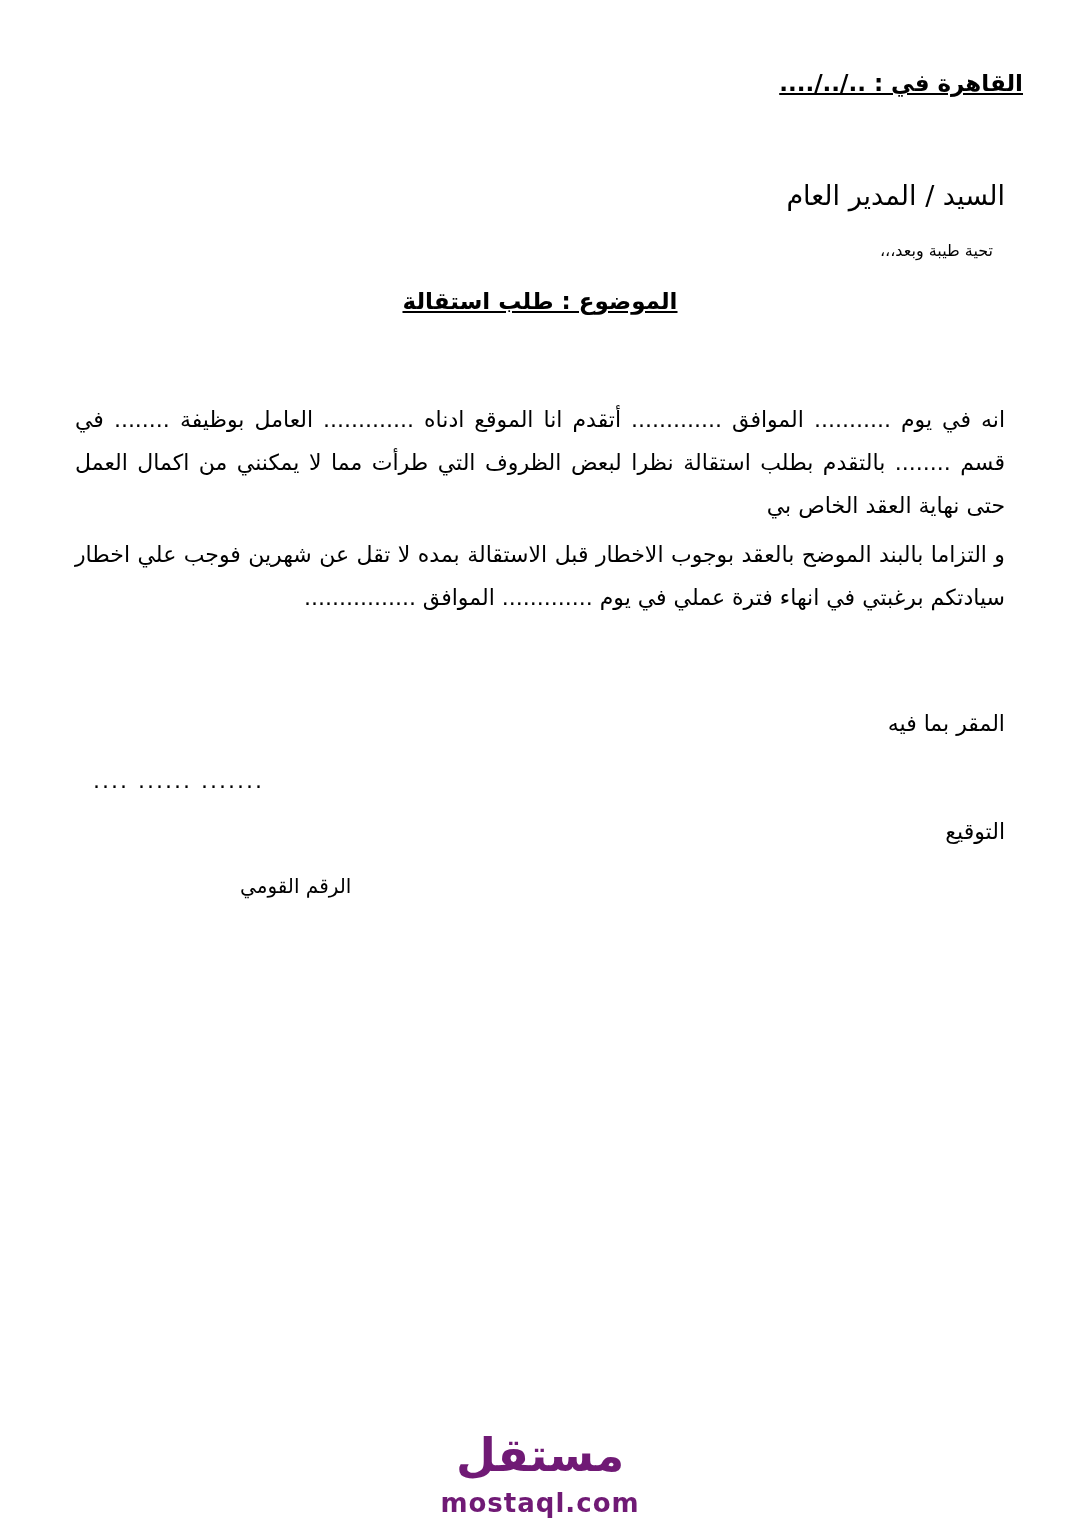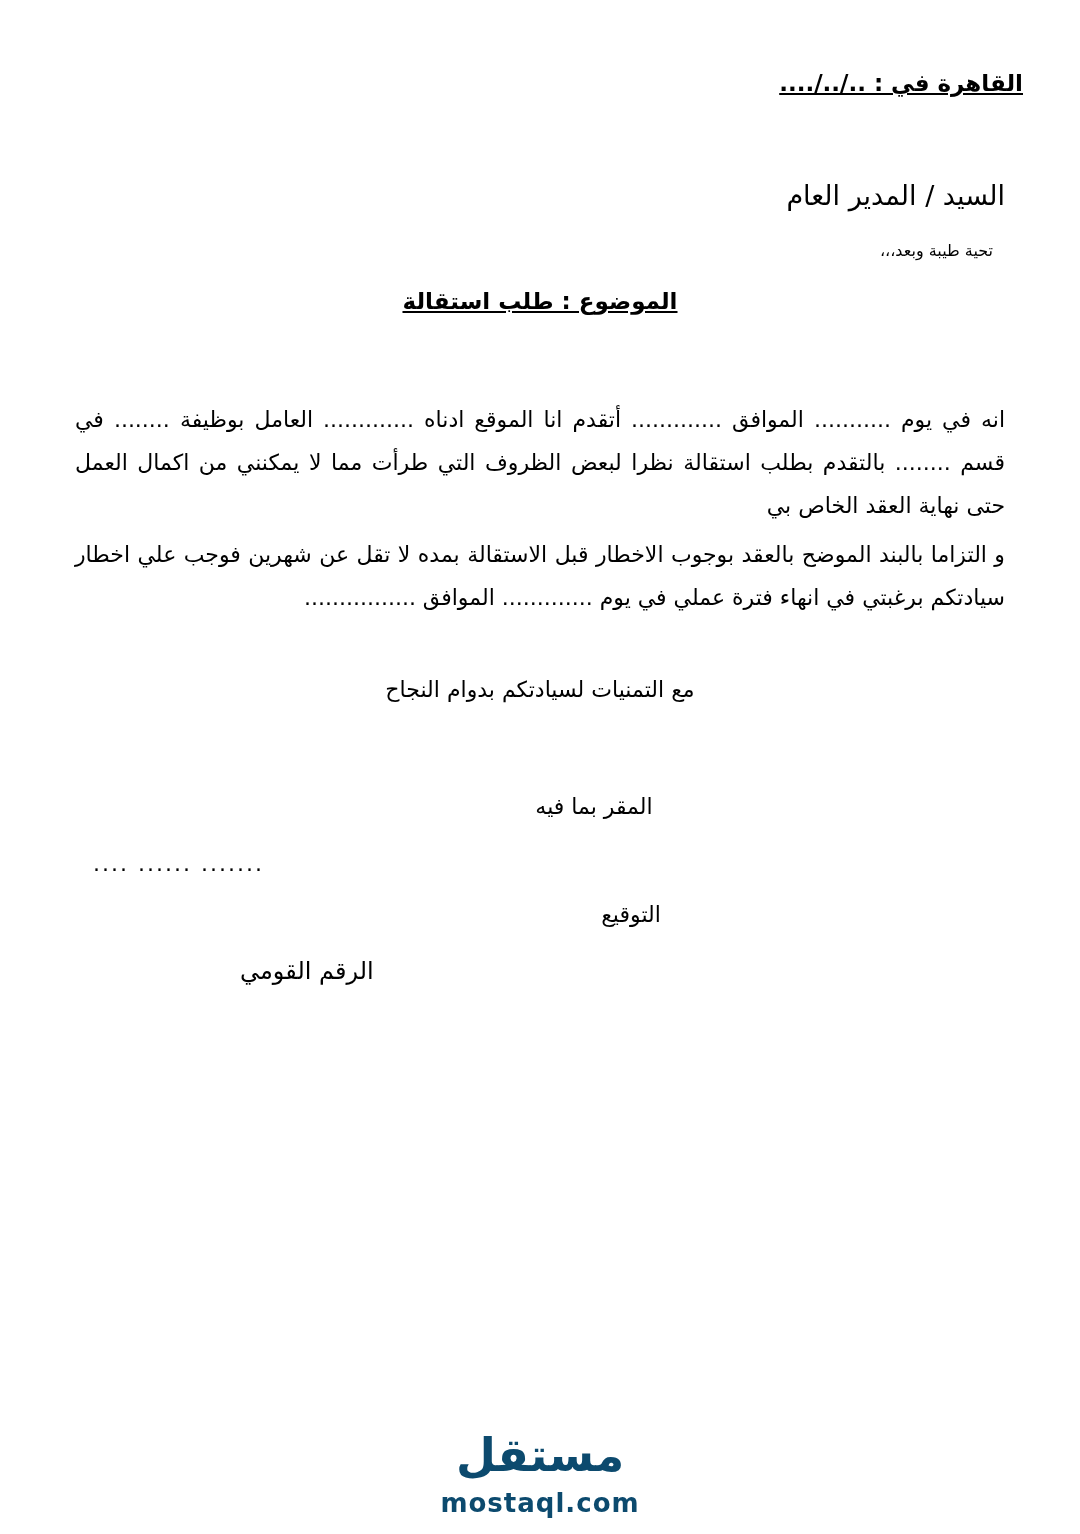--- a/index.html
+++ b/index.html
@@ -55,42 +55,42 @@
   }
   p.body-par.p1 { margin-top: 84px; }
   p.body-par.p2 { margin-top: 6px; }
   .closing {
     margin-top: 58px;
     text-align: center;
     font-size: 22px;
   }
   .ack {
     margin-top: 92px;
-    text-align: center;
+    text-align: right;
     padding-left: 108px;
     font-size: 22px;
   }
   .ack-dots {
     margin-top: 32px;
     text-align: left;
     padding-left: 18px;
     letter-spacing: 2px;
     font-size: 22px;
   }
   .sig {
     margin-top: 26px;
-    text-align: center;
+    text-align: right;
     padding-left: 182px;
     font-size: 22px;
   }
   .nid {
     margin-top: 30px;
     text-align: left;
     padding-left: 165px;
-    font-size: 24px;
+    font-size: 20px;
   }
   .watermark {
     position: absolute;
     top: 1432px;
     left: 50%;
     transform: translateX(-50%);
     text-align: center;
     direction: rtl;
     user-select: none;
   }
@@ -118,28 +118,27 @@
   <div class="recipient">السيد / المدير العام</div>
 
   <div class="greeting">تحية طيبة وبعد،،،</div>
 
   <div class="subject">الموضوع : طلب استقالة</div>
 
   <p class="body-par p1">انه في يوم ........... الموافق ............. أتقدم انا الموقع ادناه ............. العامل بوظيفة ........ في قسم ........ بالتقدم بطلب استقالة نظرا لبعض الظروف التي طرأت مما لا يمكنني من اكمال العمل حتى نهاية العقد الخاص بي</p>
 
   <p class="body-par p2">و التزاما بالبند الموضح بالعقد بوجوب الاخطار قبل الاستقالة بمده لا تقل عن شهرين فوجب علي اخطار  سيادتكم برغبتي في انهاء فترة عملي في يوم ............. الموافق ................</p>
 
-  <div class="closing">مع التمنيات لسيادتكم بدوام النجاح</div>
 
   <div class="ack">المقر بما فيه</div>
 
   <div class="ack-dots">....... ...... ....</div>
 
   <div class="sig">التوقيع</div>
 
   <div class="nid">الرقم القومي</div>
 
-  <div class="watermark" style="color: #0c4a6e;">
+  <div class="watermark" style="color: #701a75;">
     <div class="wm-logo">مستقل</div>
     <div class="wm-site">mostaql.com</div>
   </div>
 
 </div>
 
 </body></html>

